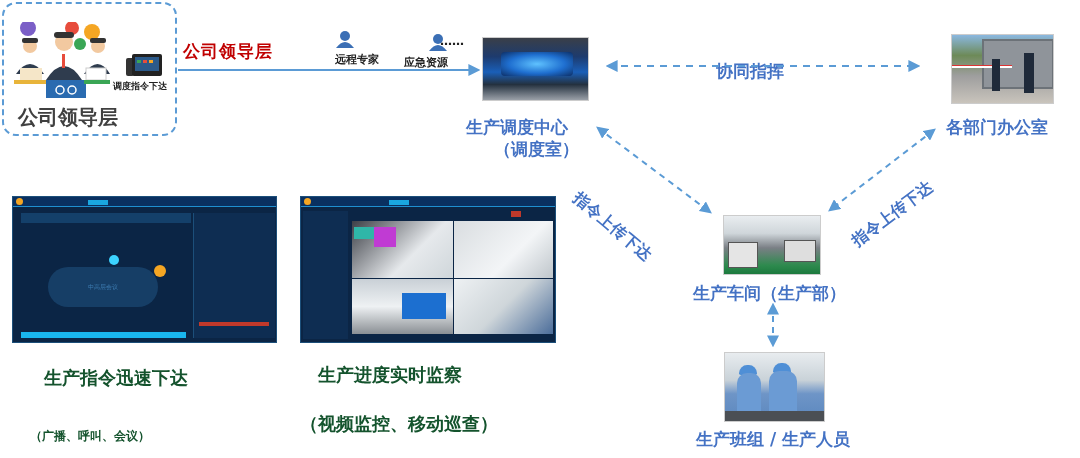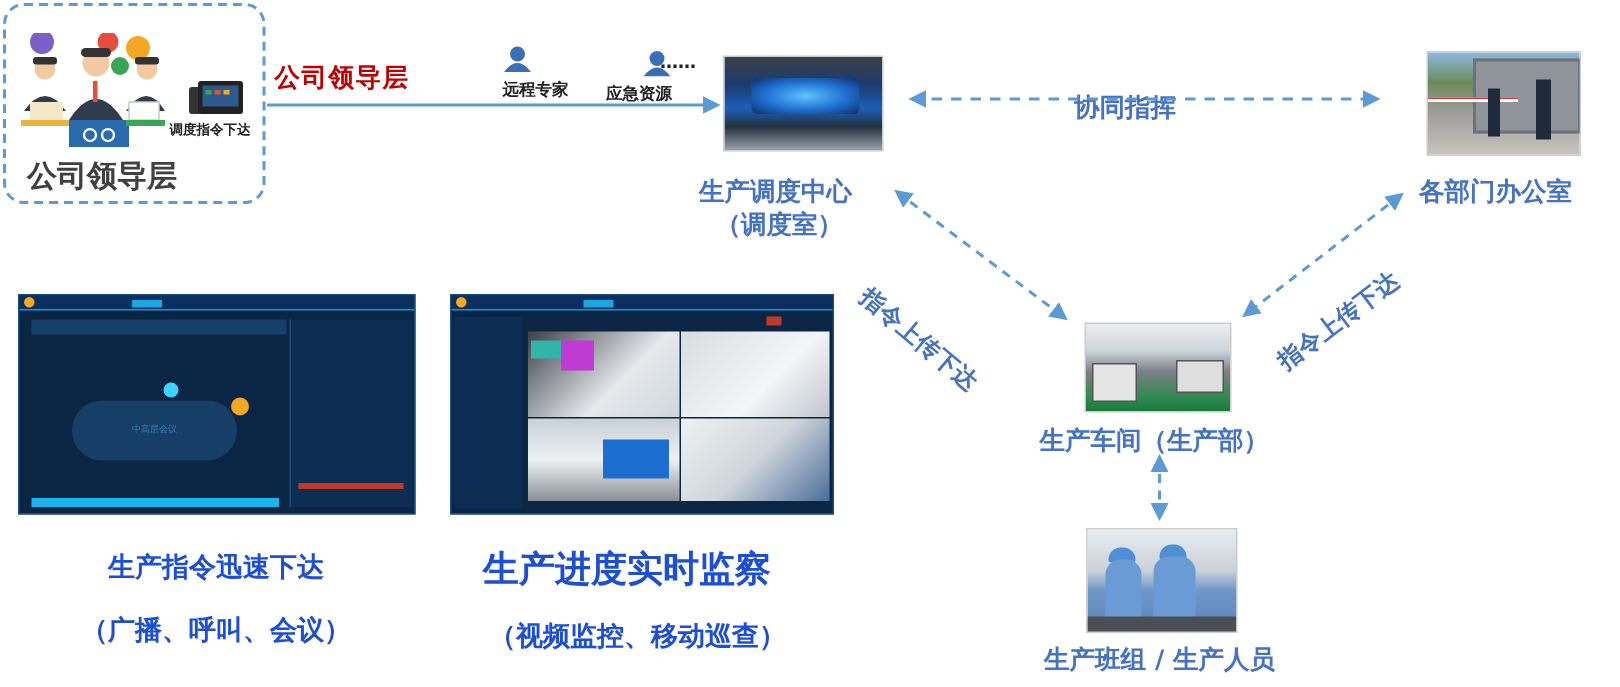--- a/index.html
+++ b/index.html
@@ -14,21 +14,21 @@
     border: 2px dashed #5b9bd5; border-radius: 14px; background: #fff;
   }
   .leader-label { left: 18px; top: 104px; font-size: 20px; font-weight: bold; color: #404040; }
   .terminal-label { left: 113px; top: 80px; font-size: 9px; font-weight: bold; color: #222; white-space: nowrap; }
 
   
   .photo { border: 1px solid #ccc; overflow: hidden; }
 
   .label-blue { color: #4472c4; font-weight: bold; white-space: nowrap; }
   .label-red { color: #c00000; font-weight: bold; white-space: nowrap; }
-  .label-black { color: #1d4ed8; font-weight: bold; white-space: nowrap; text-align: center; }
+  .label-black { color: #14532d; font-weight: bold; white-space: nowrap; }
   .small-black { color: #222; font-weight: bold; font-size: 11px; white-space: nowrap; }
 
   svg.overlay { position: absolute; left: 0; top: 0; pointer-events: none; }
 </style>
 </head>
 <body>
 
 <div id="leader-box" class="abs">
   <svg class="abs" style="left:6px;top:18px" width="100" height="80">
     <circle cx="18" cy="6" r="8" fill="#7b5fc7"></circle>
@@ -83,21 +83,21 @@
       <path d="M1 18 Q10 6 19 18 Z" fill="#3b6fb5"></path>
     </svg>
   <div class="small-black">应急资源</div>
 </div>
 <div class="abs" style="left:440px;top:34px;font-size:12px;font-weight:bold;color:#222">……</div>
 
 <div class="abs photo" style="left:482px;top:37px;width:107px;height:64px;background:linear-gradient(180deg,#3a3f48 0%,#1d3b6e 30%,#1a5fb8 55%,#24313f 75%,#9aa0a8 100%)">
   <div class="abs" style="left:18px;top:14px;width:72px;height:24px;background:radial-gradient(ellipse at center,#5fc2ff 0%,#1f6fd0 55%,#0d2f66 100%);border-radius:4px"></div>
 </div>
 <div class="abs label-blue" style="left:466px;top:116px;font-size:17px">生产调度中心</div>
-<div class="abs label-blue" style="left:477px;top:138px;font-size:17px">（调度室）</div>
+<div class="abs label-blue" style="left:494px;top:138px;font-size:17px">（调度室）</div>
 
 <div class="abs photo" style="left:951px;top:34px;width:103px;height:70px;background:linear-gradient(180deg,#8bb8e0 0%,#6d8a58 30%,#9e9e9e 60%,#c9c4bc 100%)">
   <div class="abs" style="left:30px;top:4px;width:72px;height:50px;background:#8f949a;border:2px solid #6c7278"></div>
   <div class="abs" style="left:0px;top:30px;width:60px;height:3px;background:#fff;border-top:1px solid #d33"></div>
   <div class="abs" style="left:40px;top:24px;width:8px;height:32px;background:#1f2a3a"></div>
   <div class="abs" style="left:72px;top:18px;width:10px;height:40px;background:#1f2a3a"></div>
 </div>
 <div class="abs label-blue" style="left:946px;top:116px;font-size:17px">各部门办公室</div>
 
 <div class="abs label-blue" style="left:716px;top:60px;font-size:17px">协同指挥</div>
@@ -146,22 +146,22 @@
   </div>
   <div class="abs" style="left:153px;top:24px;width:99px;height:57px;background:linear-gradient(135deg,#d9dde0 0%,#f3f5f7 60%,#bfc6cb 100%)"></div>
   <div class="abs" style="left:51px;top:82px;width:101px;height:55px;background:linear-gradient(180deg,#c9d0d6 0%,#eef1f3 50%,#8a8f94 100%)">
     <div class="abs" style="left:50px;top:14px;width:44px;height:26px;background:#1c6fd0"></div>
   </div>
   <div class="abs" style="left:153px;top:82px;width:99px;height:55px;background:linear-gradient(135deg,#eef1f3 0%,#cfd6da 50%,#4b6d9a 100%)"></div>
   <div class="abs" style="left:210px;top:14px;width:10px;height:6px;background:#c0392b"></div>
 </div>
 
 <div class="abs label-black" style="left:44px;top:366px;width:200px;font-size:18px">生产指令迅速下达</div>
-<div class="abs label-black" style="left:30px;top:408px;width:228px;font-size:18px">（广播、呼叫、会议）</div>
-<div class="abs label-black" style="left:318px;top:363px;width:200px;font-size:24px">生产进度实时监察</div>
+<div class="abs label-black" style="left:30px;top:428px;width:228px;font-size:12px">（广播、呼叫、会议）</div>
+<div class="abs label-black" style="left:318px;top:363px;width:200px;font-size:18px">生产进度实时监察</div>
 <div class="abs label-black" style="left:300px;top:412px;width:250px;font-size:18px">（视频监控、移动巡查）</div>
 
 <svg class="overlay" width="1080" height="458">
   <defs>
     <marker id="ah" viewBox="0 0 10 10" refX="8" refY="5" markerWidth="6" markerHeight="6" orient="auto-start-reverse">
       <path d="M0 0 L10 5 L0 10 Z" fill="#5b9bd5"></path>
     </marker>
   </defs>
   <line x1="178" y1="70" x2="478" y2="70" stroke="#5b9bd5" stroke-width="2" marker-end="url(#ah)"></line>
   <line x1="608" y1="66" x2="918" y2="66" stroke="#5b9bd5" stroke-width="2" stroke-dasharray="7,6" marker-start="url(#ah)" marker-end="url(#ah)"></line>

